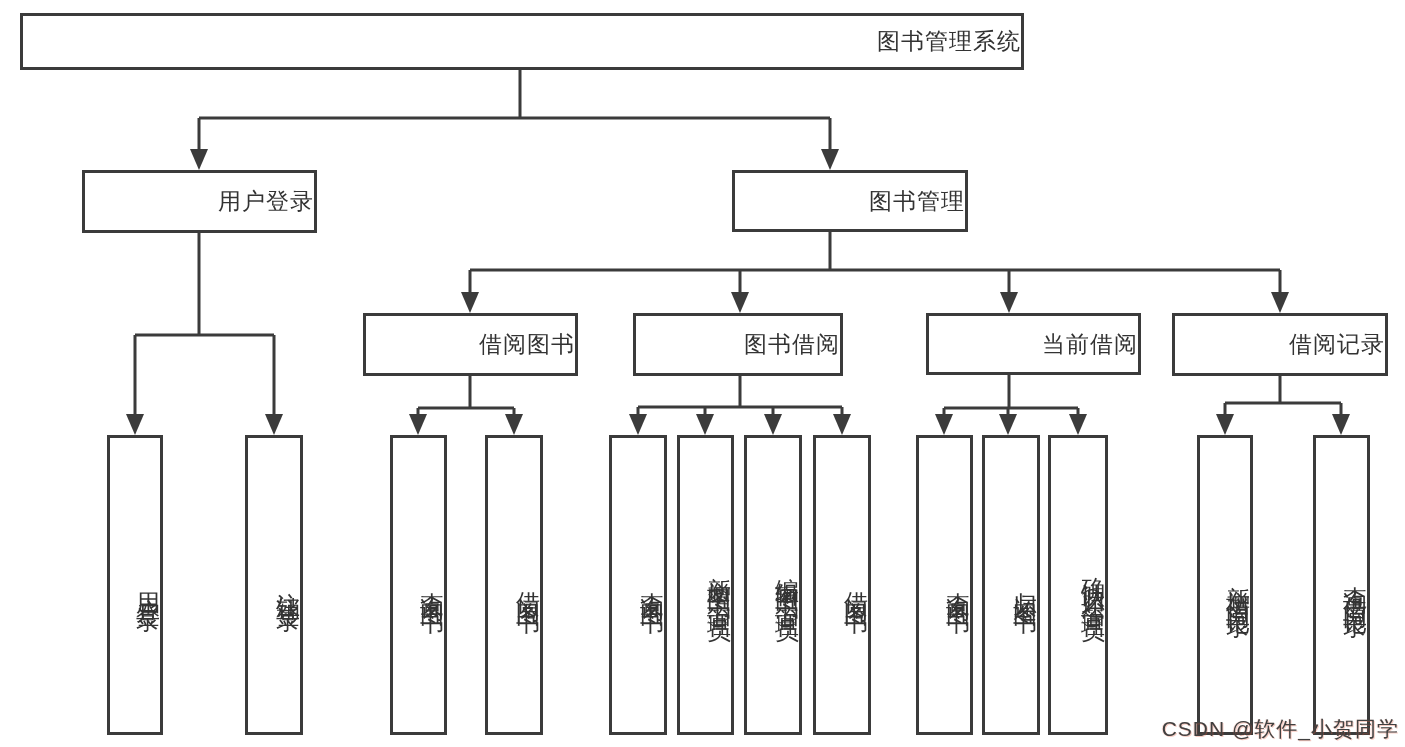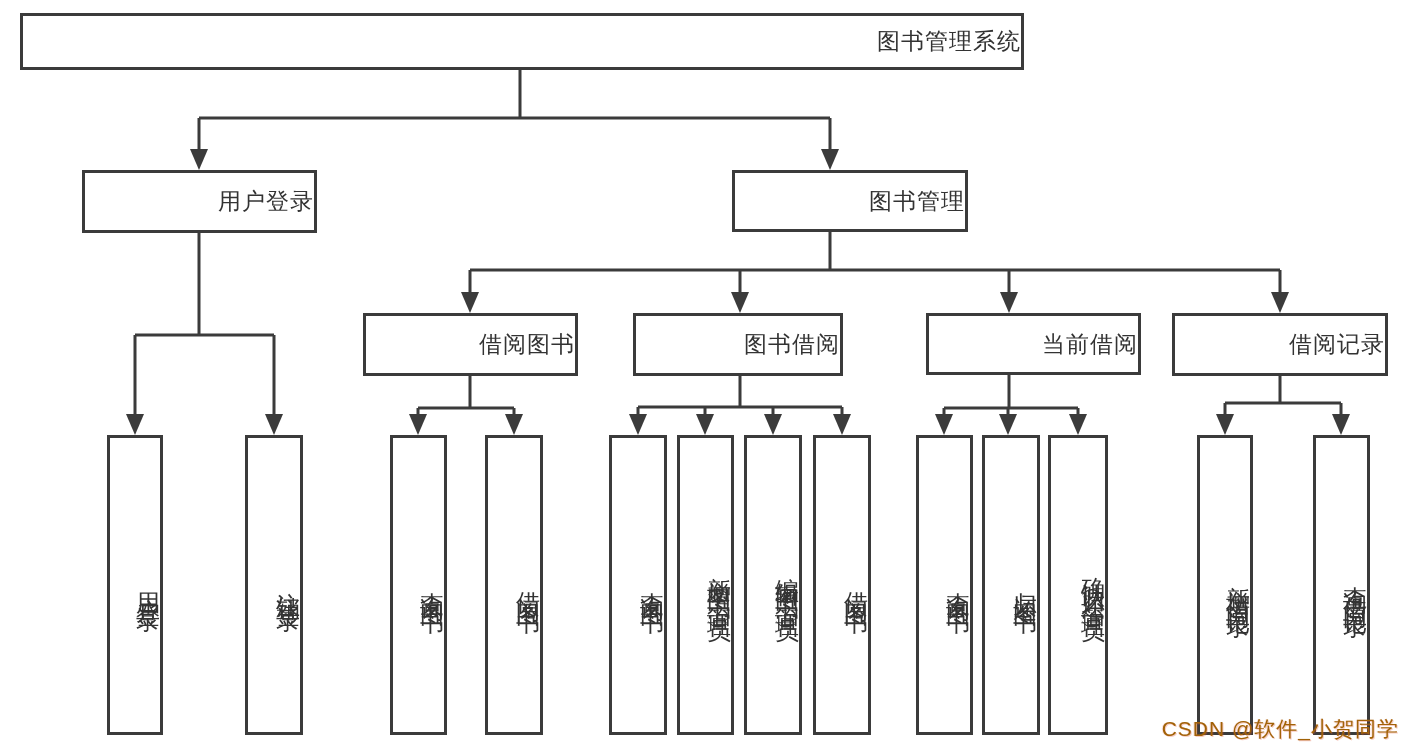--- a/index.html
+++ b/index.html
@@ -30,21 +30,21 @@
     font-size:24px;
     letter-spacing:6px;
     line-height:1;
     color:#333333;
     white-space:nowrap;
   }
   .watermark{
     position:absolute;
     top:715px;right:6px;
     font-size:21px;
-    color:#a16207;
+    color:#404040;
     letter-spacing:1px;
     text-shadow:1px 1px 0 rgba(230,90,60,0.30), -1px 0 0 rgba(230,90,60,0.18);
     z-index:5;
     white-space:nowrap;
   }
   svg path{stroke:#3b3b3b;stroke-width:3;fill:none;}
   svg polygon{fill:#3b3b3b;stroke:none;}
 </style>
 </head>
 <body>

